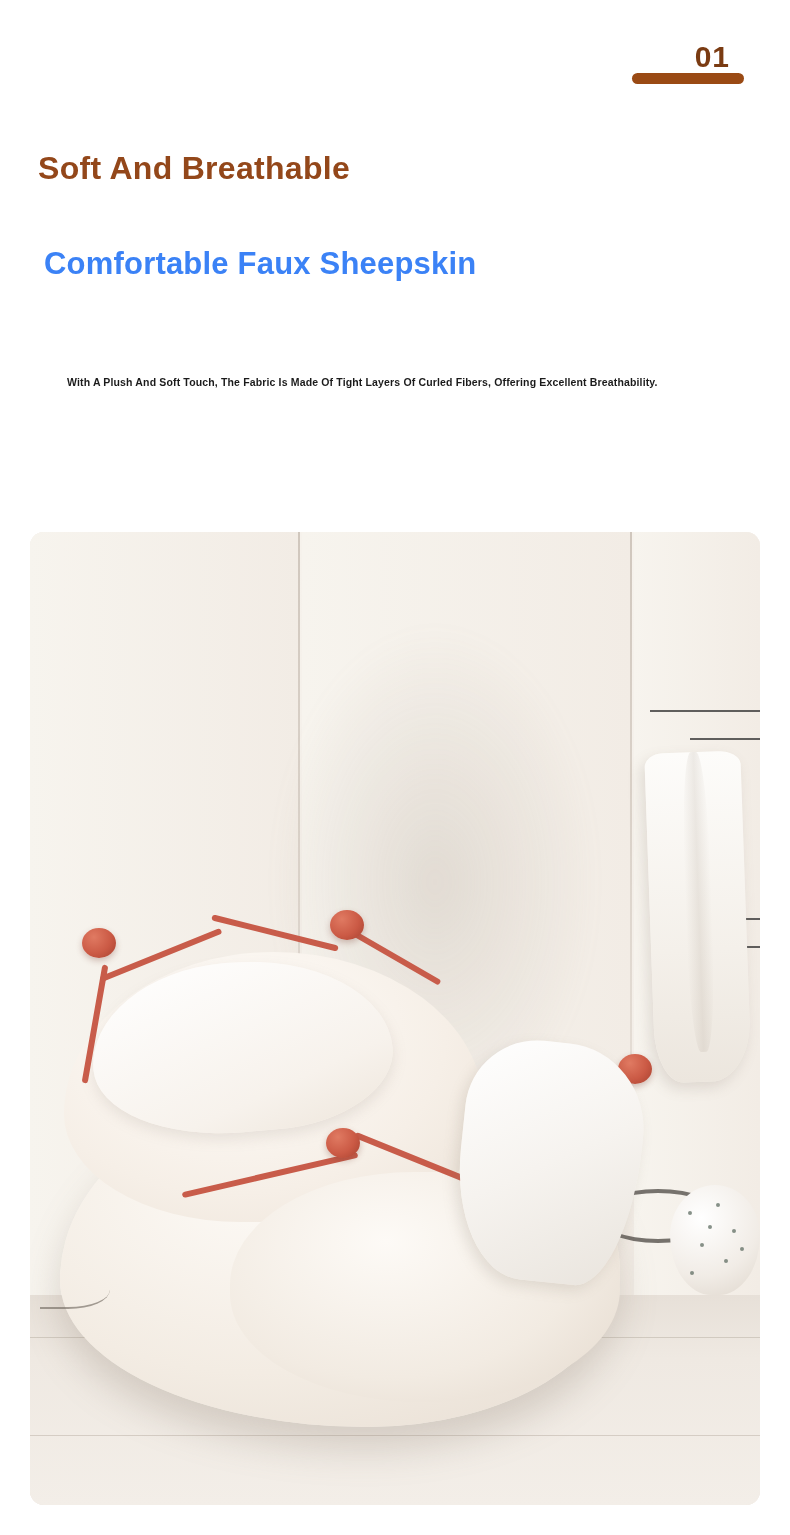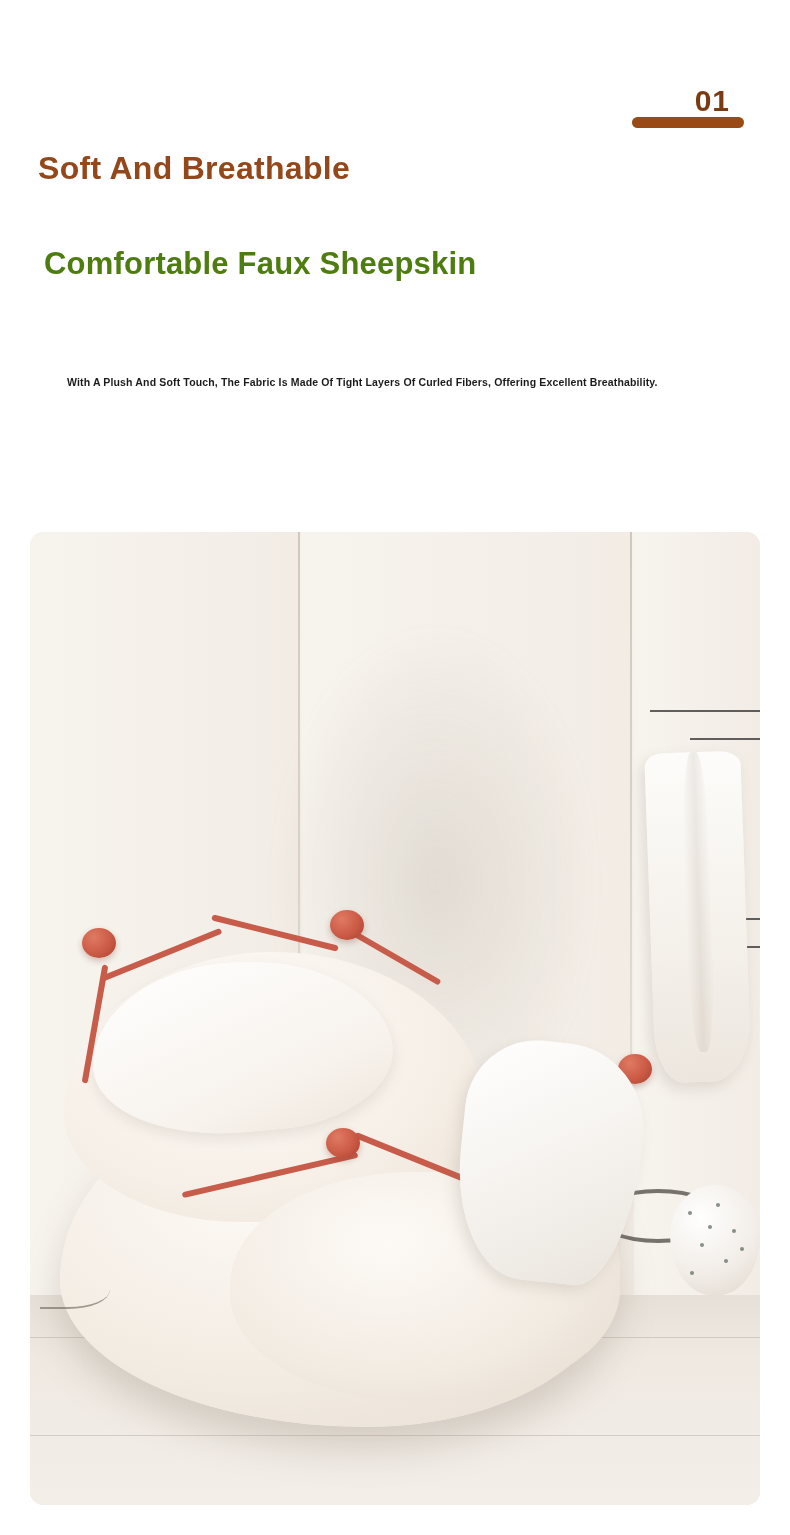--- a/index.html
+++ b/index.html
@@ -22,21 +22,20 @@
     background: #ffffff;
   }
 
   
   .badge-wrap {
     position: absolute;
     top: 40px;
     right: 38px;
     width: 120px;
     height: 50px;
-    margin-top: 44px;
   }
   .badge-number {
     position: absolute;
     right: 22px;
     top: 0px;
     font-size: 30px;
     font-weight: bold;
     color: #7a3b12;
     letter-spacing: 1px;
     line-height: 34px;
@@ -62,21 +61,21 @@
     color: #93471a;
     letter-spacing: 0.3px;
     white-space: nowrap;
   }
   .heading-secondary {
     position: absolute;
     left: 44px;
     top: 246px;
     font-size: 31px;
     font-weight: bold;
-    color: #4d7c0f;
+    color: #3b82f6;
     letter-spacing: 0.2px;
     white-space: nowrap;
   }
   .description {
     position: absolute;
     left: 38px;
     top: 376px;
     font-size: 10.5px;
     font-weight: bold;
     color: #1b1b1b;

